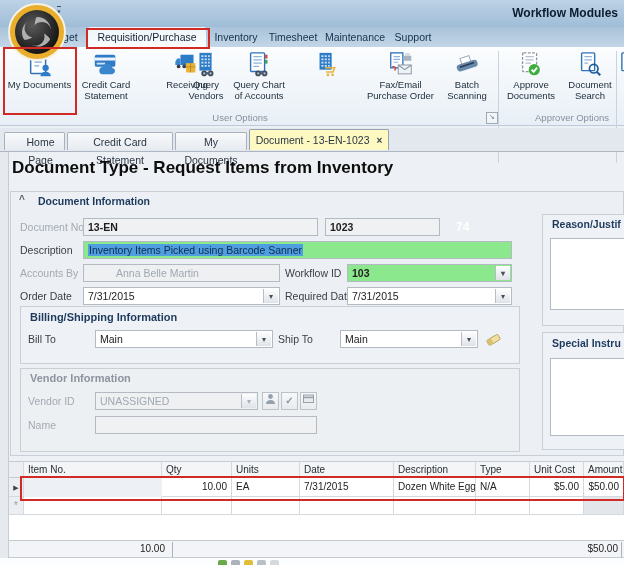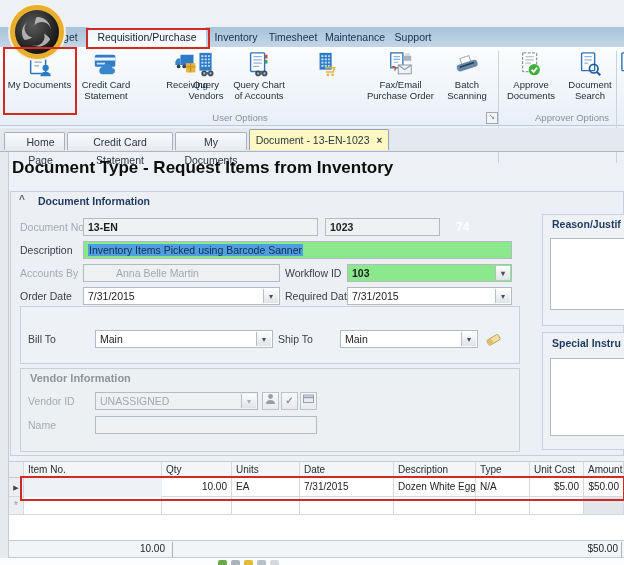--- a/index.html
+++ b/index.html
@@ -73,20 +73,24 @@
   .tdiv{position:absolute;top:1px;height:15px;width:1px;background:#aab1ba;}
   
   .ann{position:absolute;border:2px solid #cf2b24;pointer-events:none;z-index:50;}
   .miniicon{position:absolute;width:9px;height:9px;border-radius:2px;}
 </style>
 </head>
 <body>
 
 <div id="screen">
 
+  <div class="titlebar">
+    <span class="qat">▾</span>
+    <span class="win-title">Workflow Modules</span>
+  </div>
 
   <div class="tabrow">
     <span class="rtab" style="left:30px;width:62px;">Budget</span>
     <span class="rtab active" style="left:88px;width:118px;">Requisition/Purchase Order</span>
     <span class="rtab" style="left:210px;width:52px;">Inventory</span>
     <span class="rtab" style="left:266px;width:54px;">Timesheet</span>
     <span class="rtab" style="left:324px;width:62px;">Maintenance</span>
     <span class="rtab" style="left:390px;width:46px;">Support</span>
   </div>
 
@@ -255,20 +259,21 @@
   <div class="fld dis" style="left:83px;top:264px;width:197px;padding-left:32px;">Anna Belle Martin</div>
   <span class="lbl" style="left:285px;top:267px;">Workflow ID</span>
   <div class="fld green bold" style="left:347px;top:264px;width:165px;padding-right:16px;"><span>103</span><span class="dd">▾</span></div>
 
   <span class="lbl" style="left:20px;top:290px;">Order Date</span>
   <div class="fld" style="left:83px;top:287px;width:197px;padding-right:16px;"><span>7/31/2015</span><span class="dd">▾</span></div>
   <span class="lbl" style="left:285px;top:290px;">Required Date</span>
   <div class="fld" style="left:347px;top:287px;width:165px;padding-right:16px;"><span>7/31/2015</span><span class="dd">▾</span></div>
 
   <div class="grpbox" style="left:20px;top:306px;width:500px;height:58px;background:#eef1f5;"></div>
+  <span class="abs grphdr" style="left:30px;top:311px;font-size:11px;">Billing/Shipping Information</span>
   <span class="lbl" style="left:28px;top:333px;">Bill To</span>
   <div class="fld" style="left:95px;top:330px;width:178px;padding-right:16px;"><span>Main</span><span class="dd">▾</span></div>
   <span class="lbl" style="left:278px;top:333px;">Ship To</span>
   <div class="fld" style="left:340px;top:330px;width:138px;padding-right:16px;"><span>Main</span><span class="dd">▾</span></div>
   <svg class="abs" style="left:484px;top:330px;" width="18" height="18" viewBox="0 0 18 18">
     <g transform="rotate(-30 9 9)">
       <rect x="2.5" y="7" width="13" height="6" rx="1.5" fill="#f0dfa0" stroke="#b09a50" stroke-width="0.8"></rect>
       <rect x="2.5" y="7" width="5" height="6" rx="1.5" fill="#d8c070"></rect>
     </g>
   </svg>

